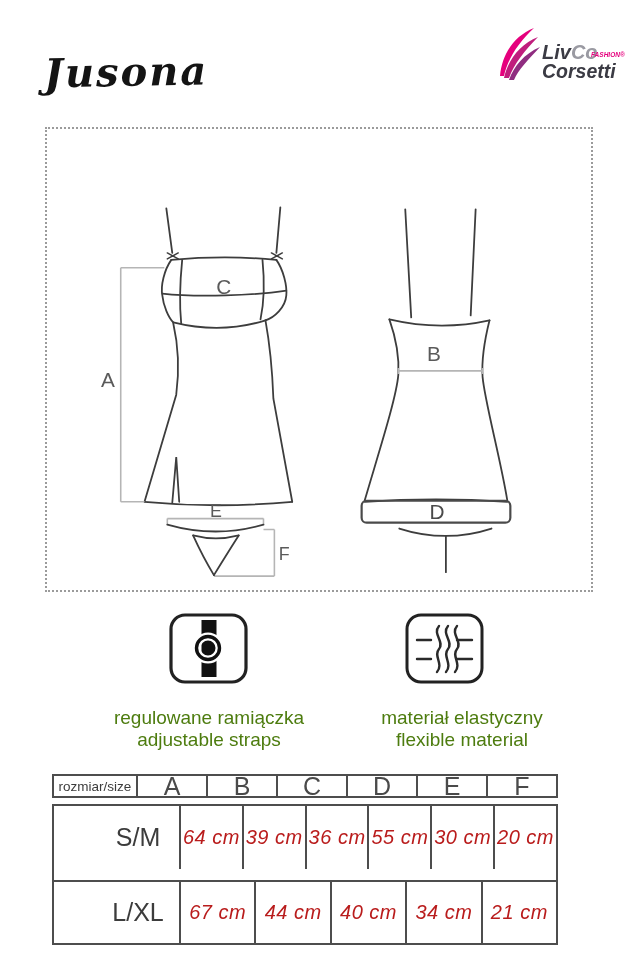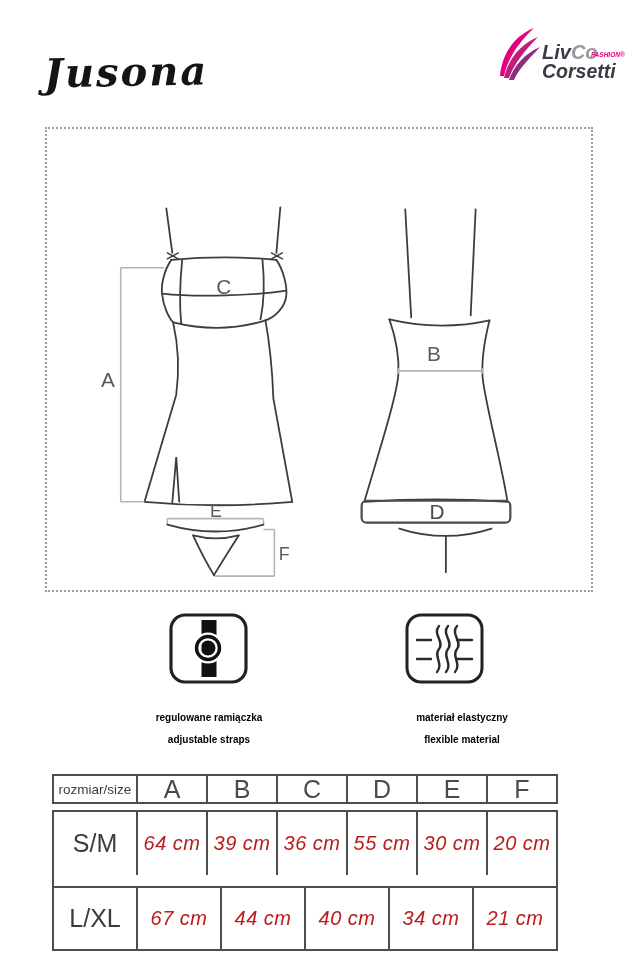--- a/index.html
+++ b/index.html
@@ -16,29 +16,29 @@
   .dotted-frame{
     position:absolute;left:45px;top:127px;width:548px;height:465px;
     border:2px dotted #9b9b9b;box-sizing:border-box;
   }
   .diagram-svg{position:absolute;left:0;top:0;}
   .icon-svg{position:absolute;}
   .icon-straps{left:168px;top:612px;}
   .icon-flex{left:404px;top:612px;}
   .feature-label{
     position:absolute;top:707px;width:260px;text-align:center;
-    font-size:10px;line-height:22px;color:#000000;font-weight:700;
+    font-size:19px;line-height:22px;color:#4d7c0f;font-weight:400;
   }
   .feature-left{left:79px;}
   .feature-right{left:332px;}
   .size-table{position:absolute;left:52px;top:774px;width:506px;}
   .t-row{display:flex;box-sizing:border-box;align-items:stretch;}
-  .t-header{height:30px;border:2px solid #4d4d4d;}
+  .t-header{height:24px;border:2px solid #4d4d4d;}
   .t-body{margin-top:6px;border:2px solid #4d4d4d;}
-  .t-data{height:63px;}
+  .t-data{height:63px;padding-left:43px;}
   .t-data2{border-top:2px solid #4d4d4d;margin-top:11px;}
   .t-cell{
     flex:1;display:flex;align-items:center;justify-content:center;
     box-sizing:border-box;overflow:hidden;
   }
   .t-cell + .t-cell{border-left:2px solid #4d4d4d;}
   .t-first{flex:0 0 82px;}
   .t-label{font-size:13.5px;color:#3c3c3c;}
   .t-letter{font-size:25px;color:#4a4a4a;}
   .t-size{font-size:25px;color:#3c3c3c;}

